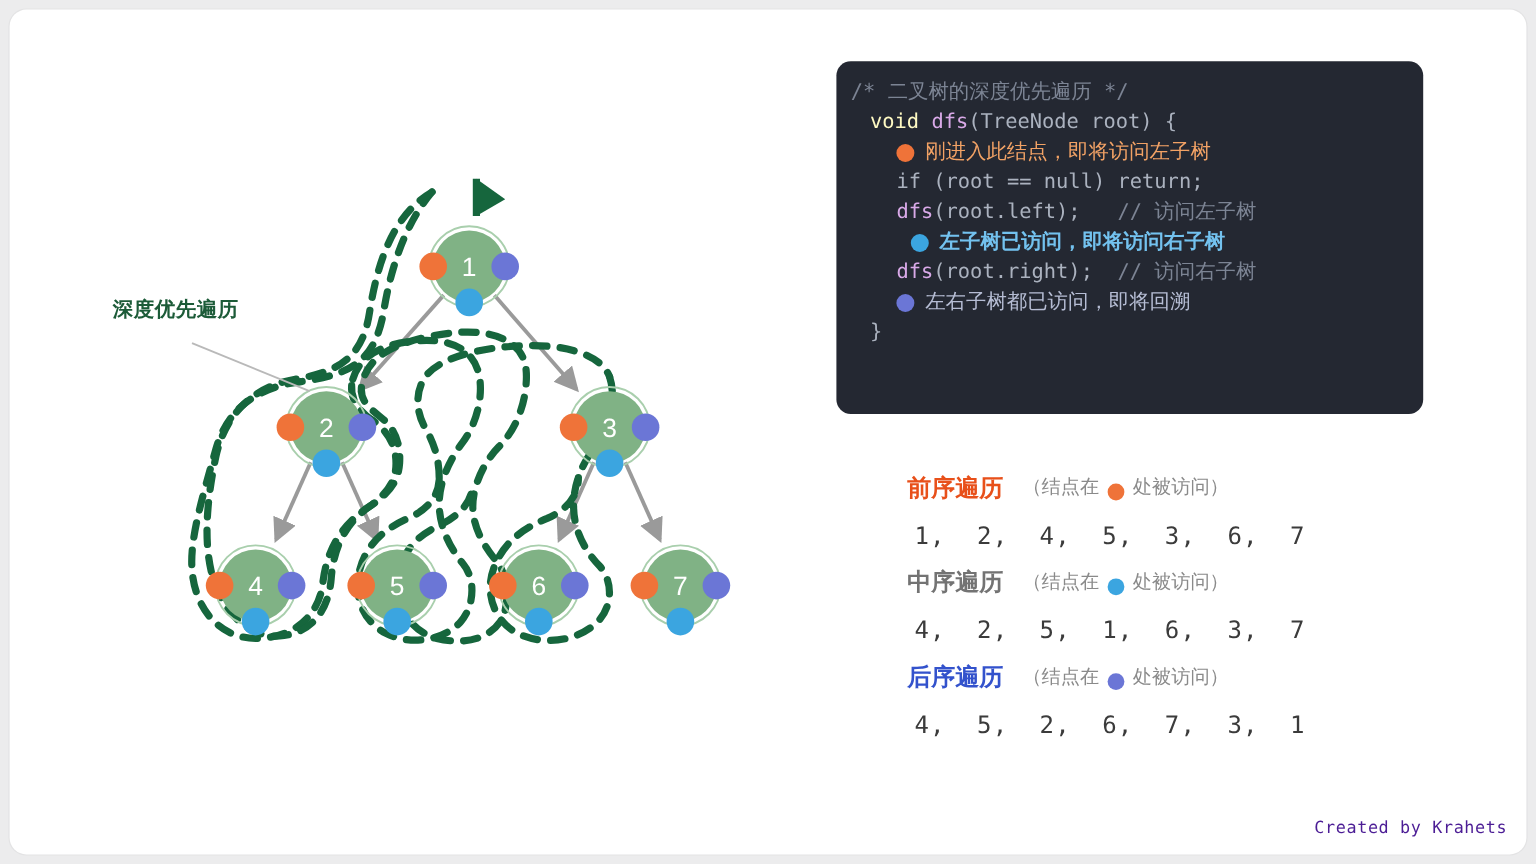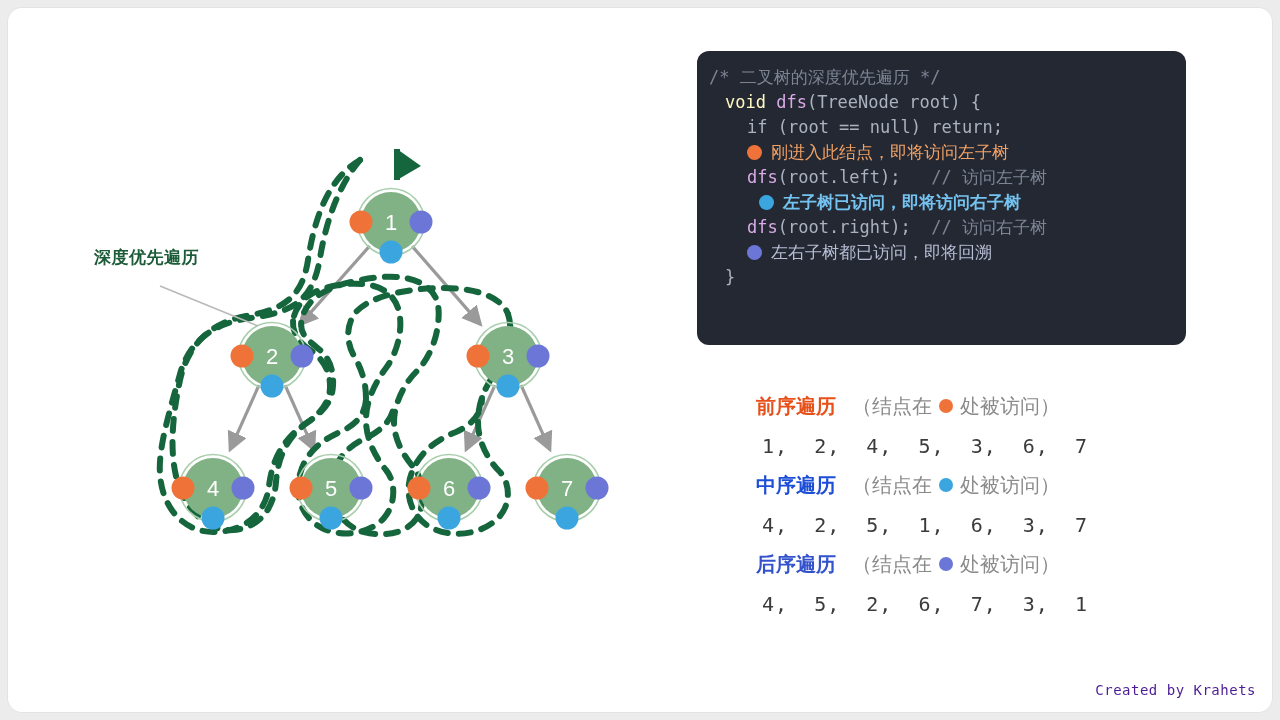--- a/index.html
+++ b/index.html
@@ -97,37 +97,37 @@
     display: flex;
     align-items: center;
     font-size: 20px;
     font-weight: bold;
     height: 32px;
     white-space: nowrap;
   }
   .trav-note {
     font-weight: normal;
     color: #8a8a8a;
-    font-size: 20px;
+    font-size: 16px;
     margin-left: 16px;
     display: flex;
-    align-items: center;
+    align-items: flex-end;
   }
   .trav-note .code-dot { margin: 0 7px; width: 14px; height: 14px; }
   .trav-seq {
     font-family: "DejaVu Sans Mono", "Liberation Mono", monospace;
     font-size: 20px;
     color: #3b3b3b;
     margin-top: 12px;
     margin-left: 6px;
     letter-spacing: 1px;
     white-space: pre;
   }
   .c-pre  { color: #e8501a; }
-  .c-in   { color: #1d4ed8; }
+  .c-in   { color: #737373; }
   .c-post { color: #3352cc; }
 
   
   #footer {
     position: absolute;
     right: 16px;
     bottom: 14px;
     font-family: "DejaVu Sans Mono", "Liberation Mono", monospace;
     font-size: 14px;
     color: #4c1d95;
@@ -288,22 +288,22 @@
         <path d="M 386 141 L 392 141 L 392 172 L 386 172 Z" fill="#16663d"></path>
       </g>
     </svg>
 
     <div class="dfs-label">深度优先遍历</div>
   </div>
 
   <div id="code-block">
       <div class="code-line" style="padding-left: 12px;"><span class="tok-comment">/* 二叉树的深度优先遍历 */</span></div>
       <div class="code-line" style="padding-left: 28px;"><span class="tok-kw">void </span><span class="tok-fn">dfs</span><span class="tok-plain">(TreeNode root) {</span></div>
+      <div class="code-line" style="padding-left: 50px;"><span class="code-dot dot-orange"></span><span class="tok-anno-orange">刚进入此结点，即将访问左子树</span></div>
       <div class="code-line" style="padding-left: 50px;"><span class="tok-plain">if (root == null) return;</span></div>
-      <div class="code-line" style="padding-left: 50px;"><span class="code-dot dot-orange"></span><span class="tok-anno-orange">刚进入此结点，即将访问左子树</span></div>
       <div class="code-line" style="padding-left: 50px;"><span class="tok-fn">dfs</span><span class="tok-plain">(root.left);</span><span class="tok-comment">   // 访问左子树</span></div>
       <div class="code-line" style="padding-left: 62px; font-weight: bold;"><span class="code-dot dot-blue"></span><span class="tok-anno-blue">左子树已访问，即将访问右子树</span></div>
       <div class="code-line" style="padding-left: 50px;"><span class="tok-fn">dfs</span><span class="tok-plain">(root.right);</span><span class="tok-comment">  // 访问右子树</span></div>
       <div class="code-line" style="padding-left: 50px;"><span class="code-dot dot-purple"></span><span class="tok-anno-purple">左右子树都已访问，即将回溯</span></div>
       <div class="code-line" style="padding-left: 28px;"><span class="tok-plain">}</span></div>
     </div>
 
   <div id="traversals">
       <div class="trav-group">
         <div class="trav-head">

